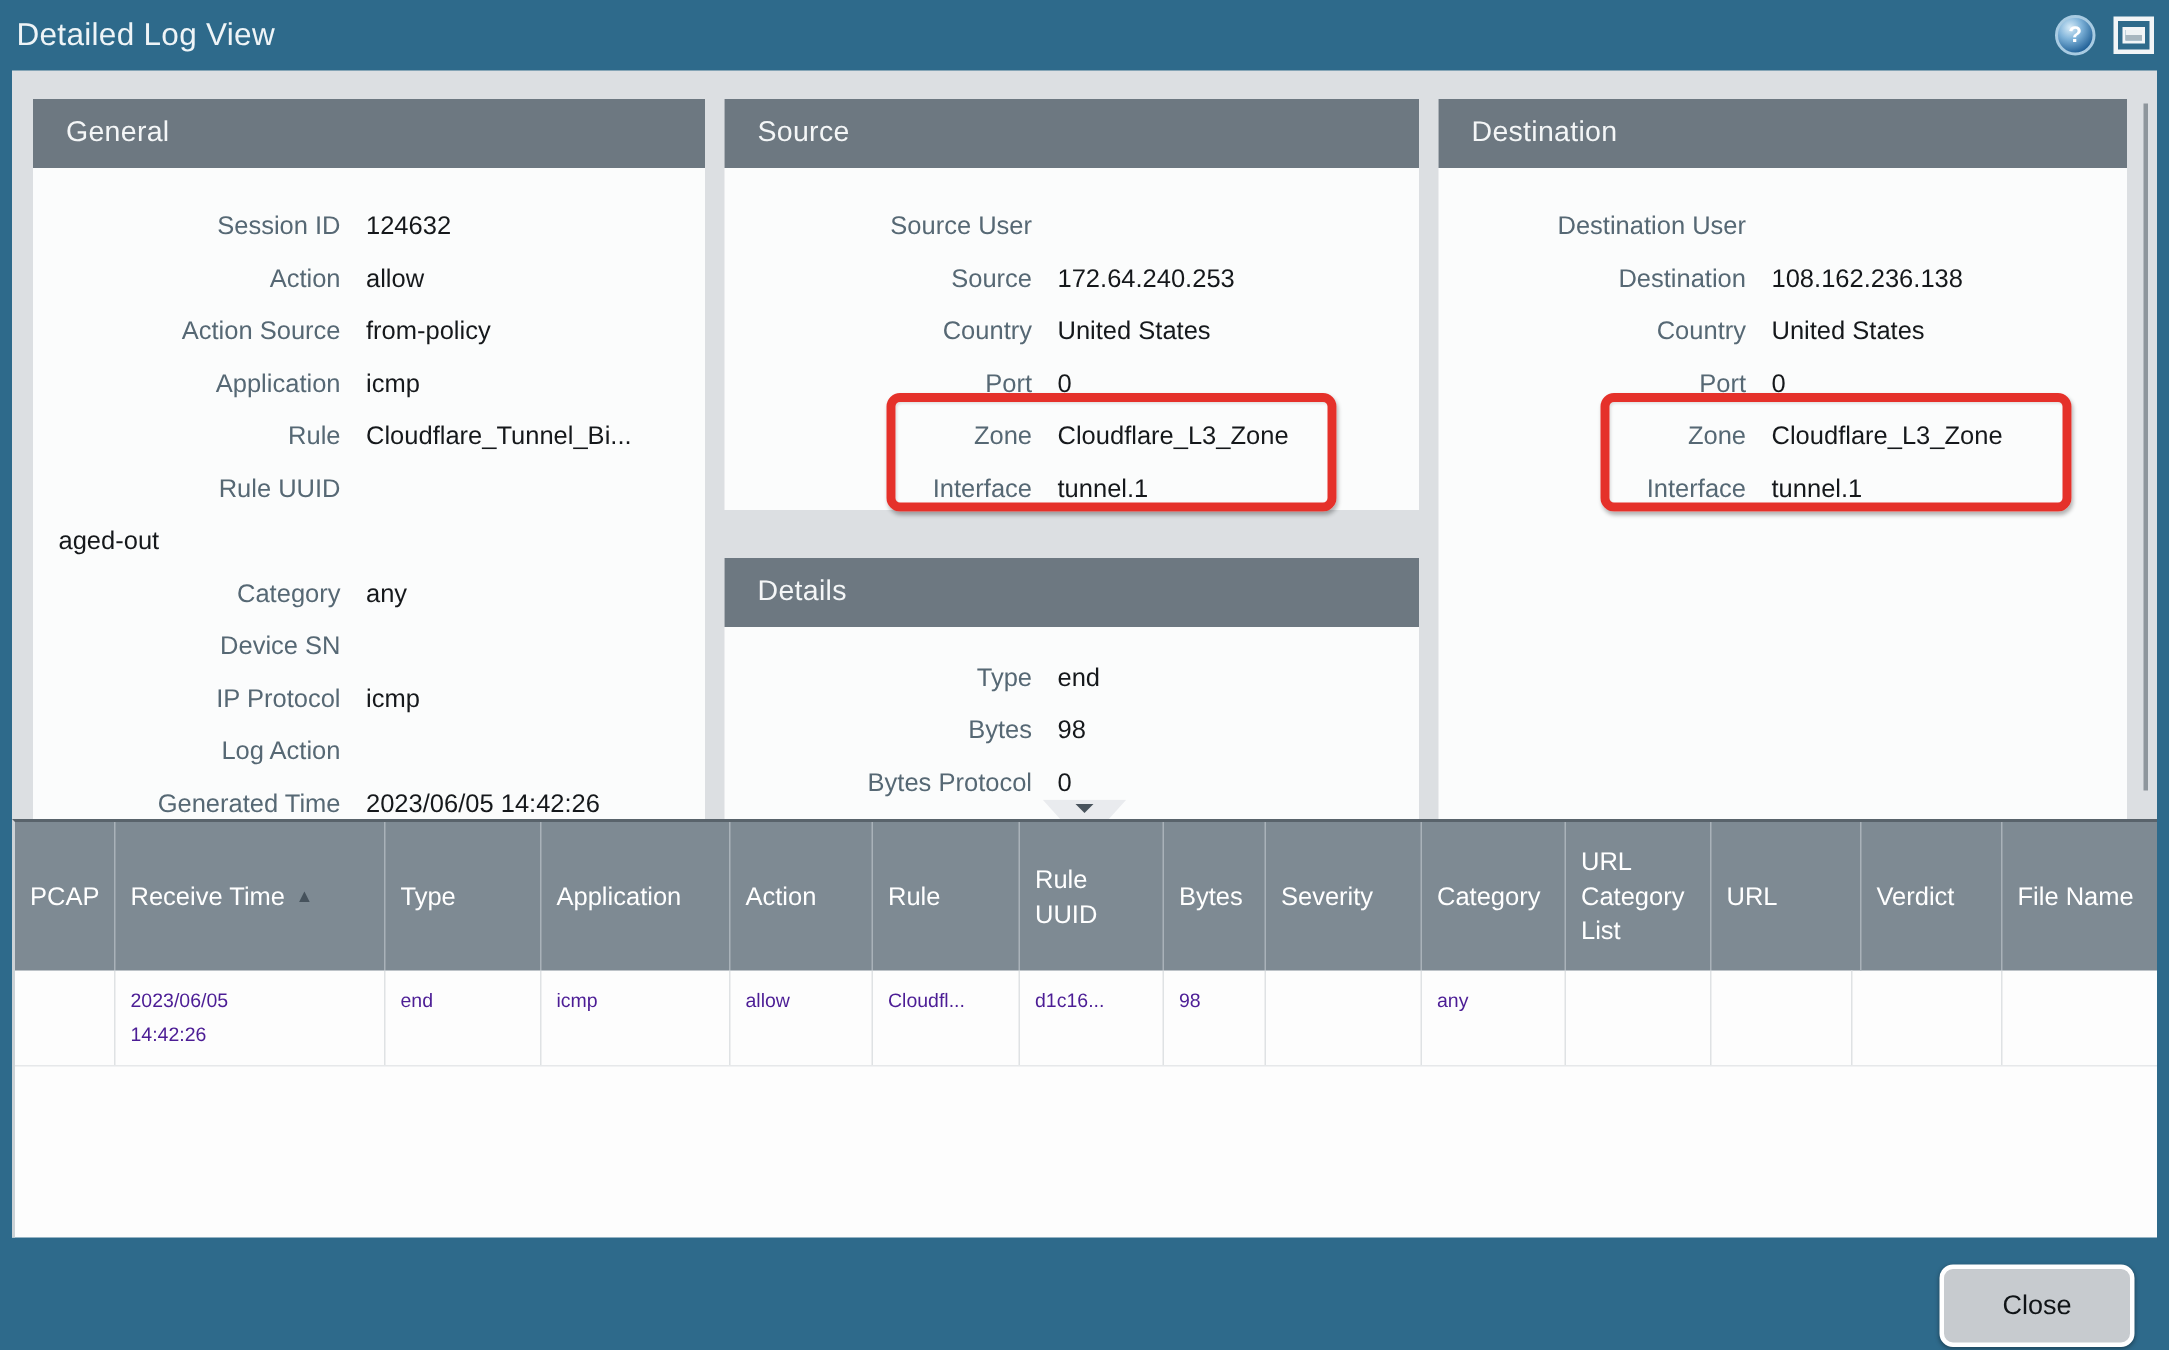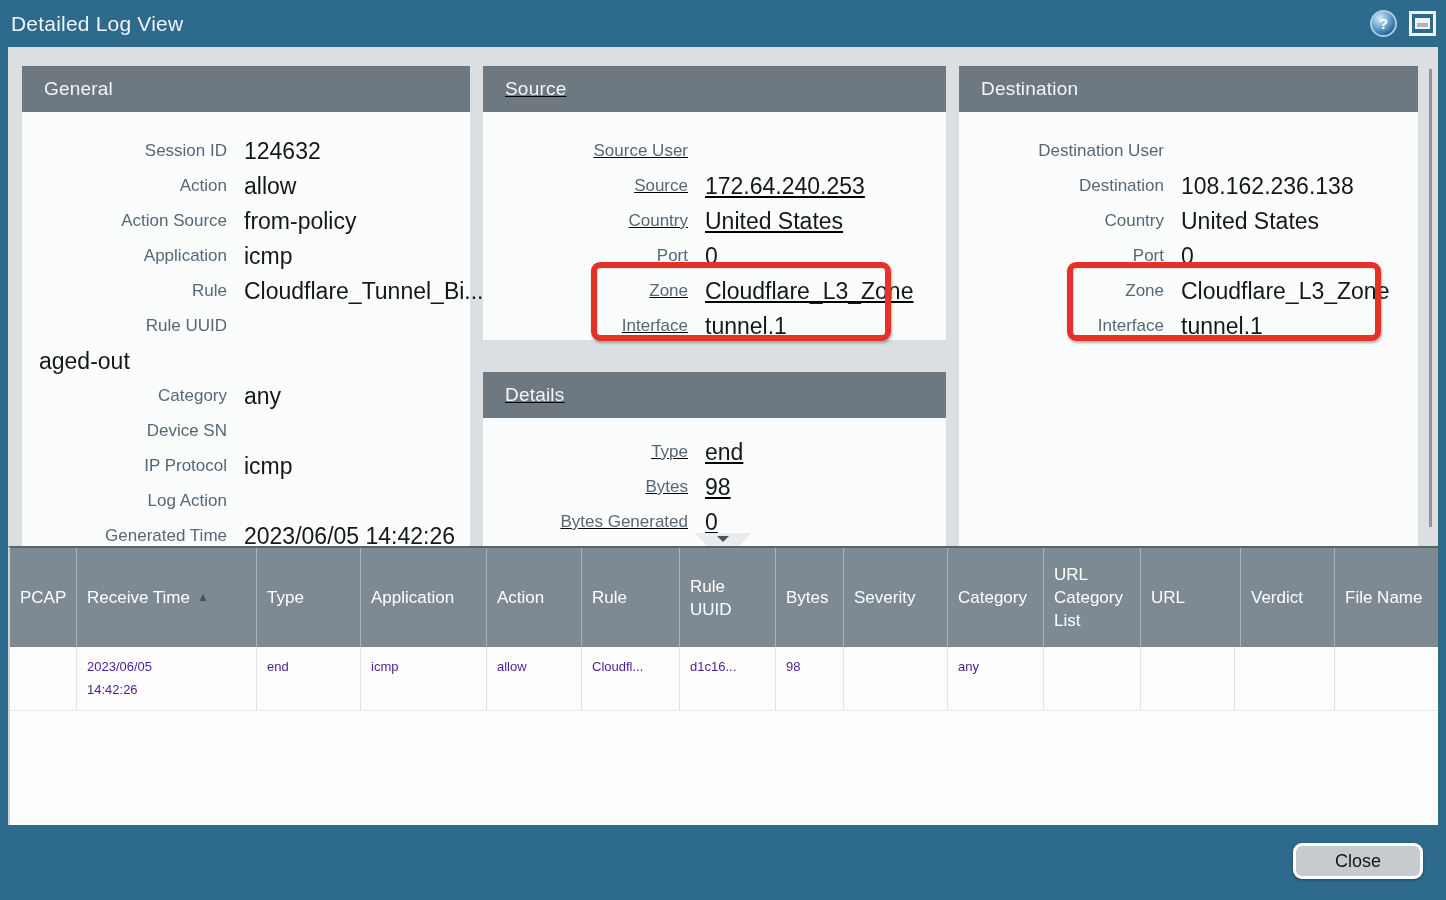--- a/index.html
+++ b/index.html
@@ -34,36 +34,36 @@
 
   
   .upper {
     position:absolute; left:8px; right:8px; top:47px; height:499px;
     background:#dcdfe2; overflow:hidden;
   }
   .upper-grid {
     display:flex; gap:13px; padding:19px 20px 0 14px; height:560px;
   }
   .col { display:flex; flex-direction:column; height:560px; }
-  .col1 { width:448px; } .col2 { width:463px;text-decoration:underline; } .col3 { flex:1; }
+  .col1 { width:448px; } .col2 { width:463px; } .col3 { flex:1; }
 
   .panel { background:#fbfcfc; display:flex; flex-direction:column; }
   .panel-grow { flex:1; }
   .panel-header {
     height:46px; background:#6d7881; color:#f4f6f7; font-size:19px;
     display:flex; align-items:center; padding-left:22px; flex:0 0 46px; letter-spacing:.2px;
   }
   .panel-body { flex:1; padding-top:17px; }
   .panel-body.details { padding-top:12px; }
   .kv-row { display:flex; min-height:35px; align-items:flex-end; }
   .kv-label {
     width:205px; text-align:right; color:#566874; font-size:17px; line-height:26px; flex:0 0 205px;
   }
   .kv-value {
-    margin-left:17px; color:#15181b; font-size:23px; line-height:26px;
+    margin-left:17px; color:#15181b; font-size:17px; line-height:26px;
     white-space:pre-line; max-width:225px;
   }
   .src-fixed { height:274px; flex:0 0 274px; margin-bottom:32px; }
 
   .hl-wrap { position:relative; }
   .hl-box {
     position:absolute; border:6px solid #e5312a; border-radius:9px;
     box-shadow:1px 2px 3px rgba(0,0,0,.3), inset 1px 1px 2px rgba(0,0,0,.12);
     top:-7px; bottom:-2px; pointer-events:none;
   }
@@ -104,21 +104,21 @@
   }
   .c0{width:67px;flex:0 0 67px}.c1{width:180px;flex:0 0 180px}.c2{width:104px;flex:0 0 104px}
   .c3{width:126px;flex:0 0 126px}.c4{width:95px;flex:0 0 95px}.c5{width:98px;flex:0 0 98px}
   .c6{width:96px;flex:0 0 96px}.c7{width:68px;flex:0 0 68px}.c8{width:104px;flex:0 0 104px}
   .c9{width:96px;flex:0 0 96px}.c10{width:97px;flex:0 0 97px}.c11{width:94px;flex:0 0 94px}
   .c12{width:100px;flex:0 0 100px}.c13{flex:1;border-right:none}
 
   
   .footer { position:absolute; left:0; right:0; top:825px; height:75px; }
   .close-btn {
-    position:absolute; right:23px; top:18px; width:130px; height:36px;
+    position:absolute; right:23px; top:18px; width:130px; height:55px;
     background:#c7cbcf; border:3px solid #fff; border-radius:9px;
     font-family:"Liberation Sans", sans-serif; font-size:18px; color:#101417;
     box-shadow:0 1px 3px rgba(0,0,0,.35); cursor:pointer;
   }
 </style>
 </head>
 <body>
 
 <div class="dialog">
 
@@ -227,21 +227,21 @@
           <div class="panel-body details">
             <div class="kv-row">
                 <span class="kv-label">Type</span>
                 <span class="kv-value">end</span>
               </div>
             <div class="kv-row">
                 <span class="kv-label">Bytes</span>
                 <span class="kv-value">98</span>
               </div>
             <div class="kv-row">
-                <span class="kv-label">Bytes Generated</span>
+                <span class="kv-label">Bytes Protocol</span>
                 <span class="kv-value">0</span>
               </div>
           </div>
         </section>
       </div>
 
       <div class="col col3">
         <section class="panel panel-grow">
           <header class="panel-header">Destination</header>
           <div class="panel-body">

